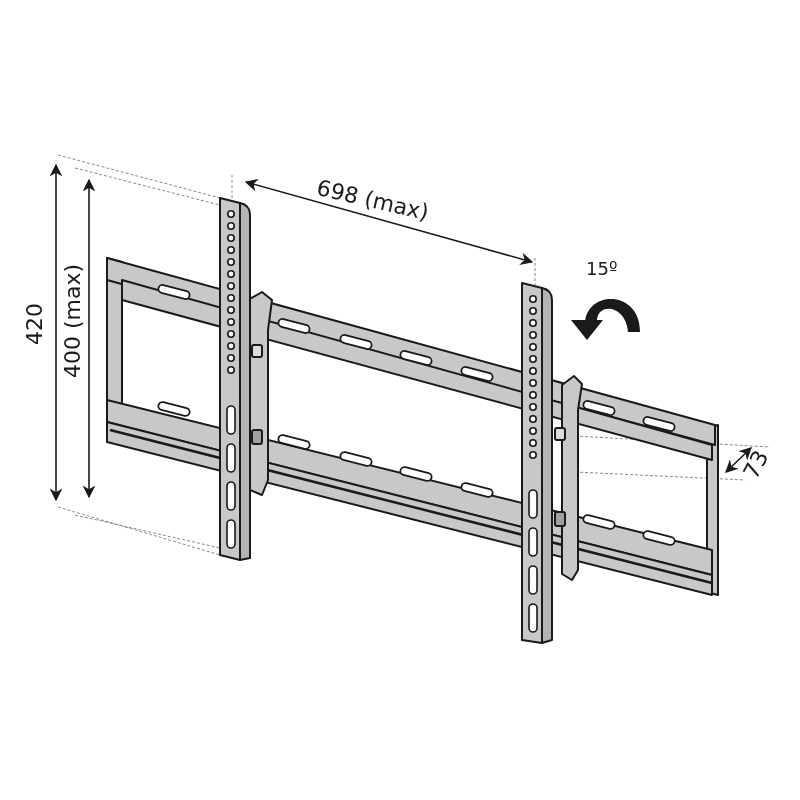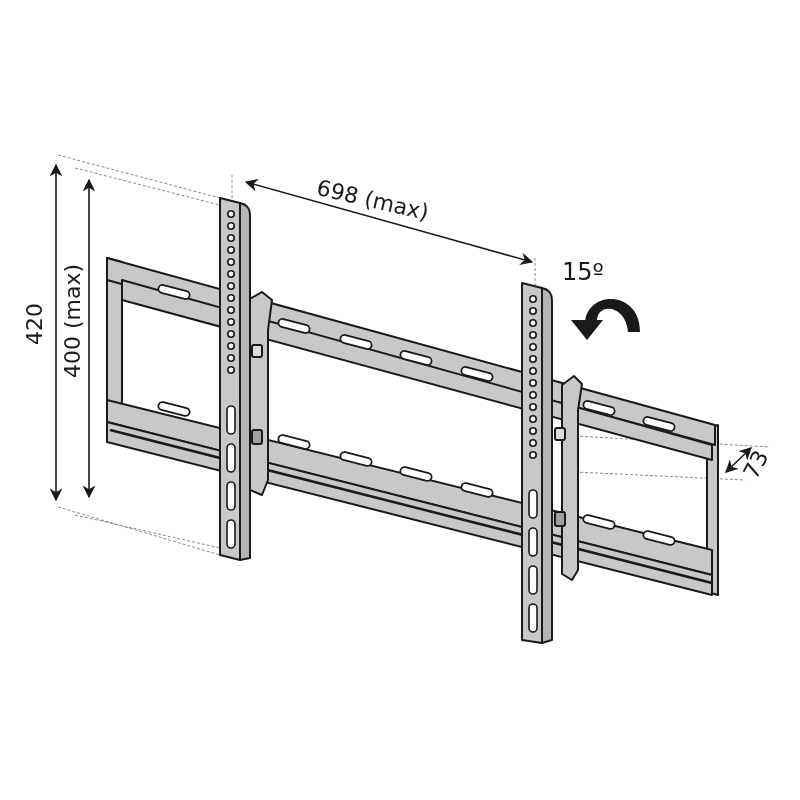--- a/index.html
+++ b/index.html
@@ -2,21 +2,21 @@
 <html><head>
 <meta charset="utf-8">
 <style>
   html, body { margin: 0; padding: 0; background: #ffffff; }
   body { width: 800px; height: 800px; position: relative; overflow: hidden; font-family: "DejaVu Sans", sans-serif; }
   #stage { position: absolute; left: 0; top: 0; width: 800px; height: 800px; }
   .lbl { position: absolute; color: #1a1a1a; font-family: "DejaVu Sans", sans-serif; white-space: nowrap; transform-origin: 0 0; }
   #lbl-420 { left: 22px; top: 345px; font-size: 22px; transform: rotate(-90deg); }
   #lbl-400 { left: 60px; top: 378px; font-size: 22px; transform: rotate(-90deg); }
   #lbl-698 { left: 320px; top: 175px; font-size: 22px; transform: rotate(13deg); }
-  #lbl-15 { left: 562px; top: 258px; font-size: 24px; }
+  #lbl-15 { left: 586px; top: 258px; font-size: 18px; }
   #lbl-73 { left: 742px; top: 452px; font-size: 22px; transform: rotate(-62deg); transform-origin: 50% 50%; }
 </style>
 </head>
 <body>
 
 <div id="stage">
   <svg width="800" height="800" viewBox="0 0 800 800" xmlns="http://www.w3.org/2000/svg">
     <defs>
       <marker id="arr" viewBox="0 0 10 10" refX="9" refY="5" markerWidth="8" markerHeight="8" orient="auto-start-reverse">
         <path d="M0,0 L10,5 L0,10 L3,5 z" fill="#1a1a1a"></path>

